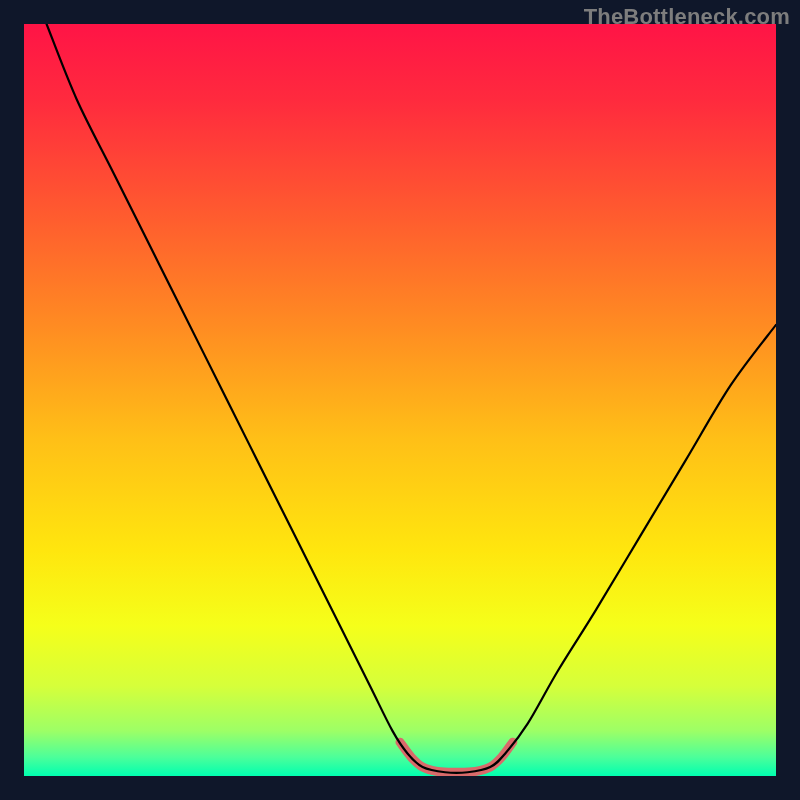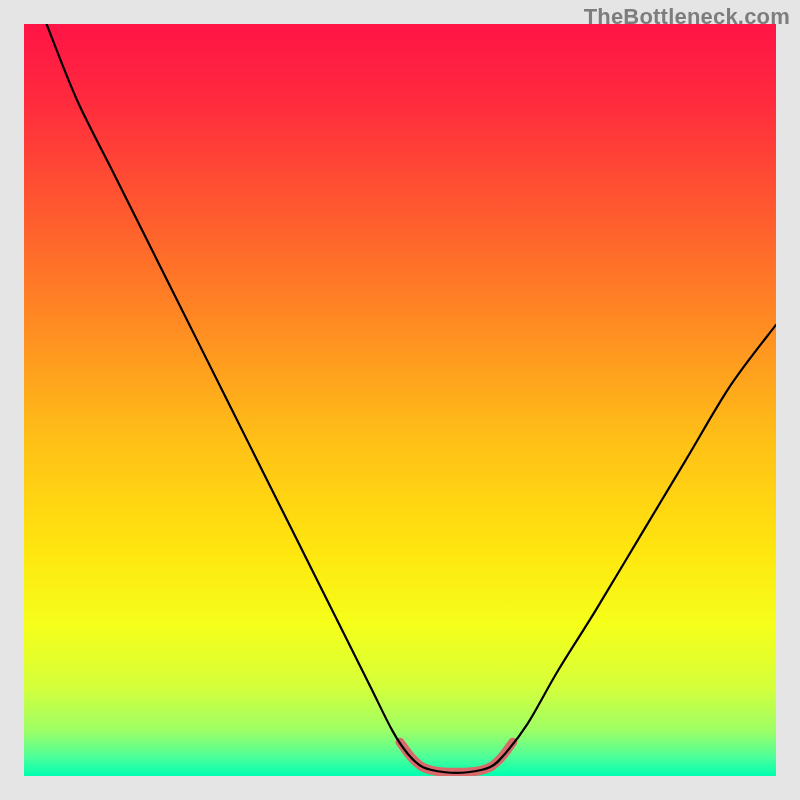--- a/index.html
+++ b/index.html
@@ -7,21 +7,21 @@
     padding: 0;
     width: 800px;
     height: 800px;
     background: #000;
     overflow: hidden;
   }
   .chart-container {
     position: relative;
     width: 800px;
     height: 800px;
-    background: #e5e5e5;
+    background: #0f172a;
   }
   .plot-area {
     position: absolute;
     left: 24px;
     top: 24px;
     width: 752px;
     height: 752px;
   }
   .gradient-bg {
     position: absolute;

